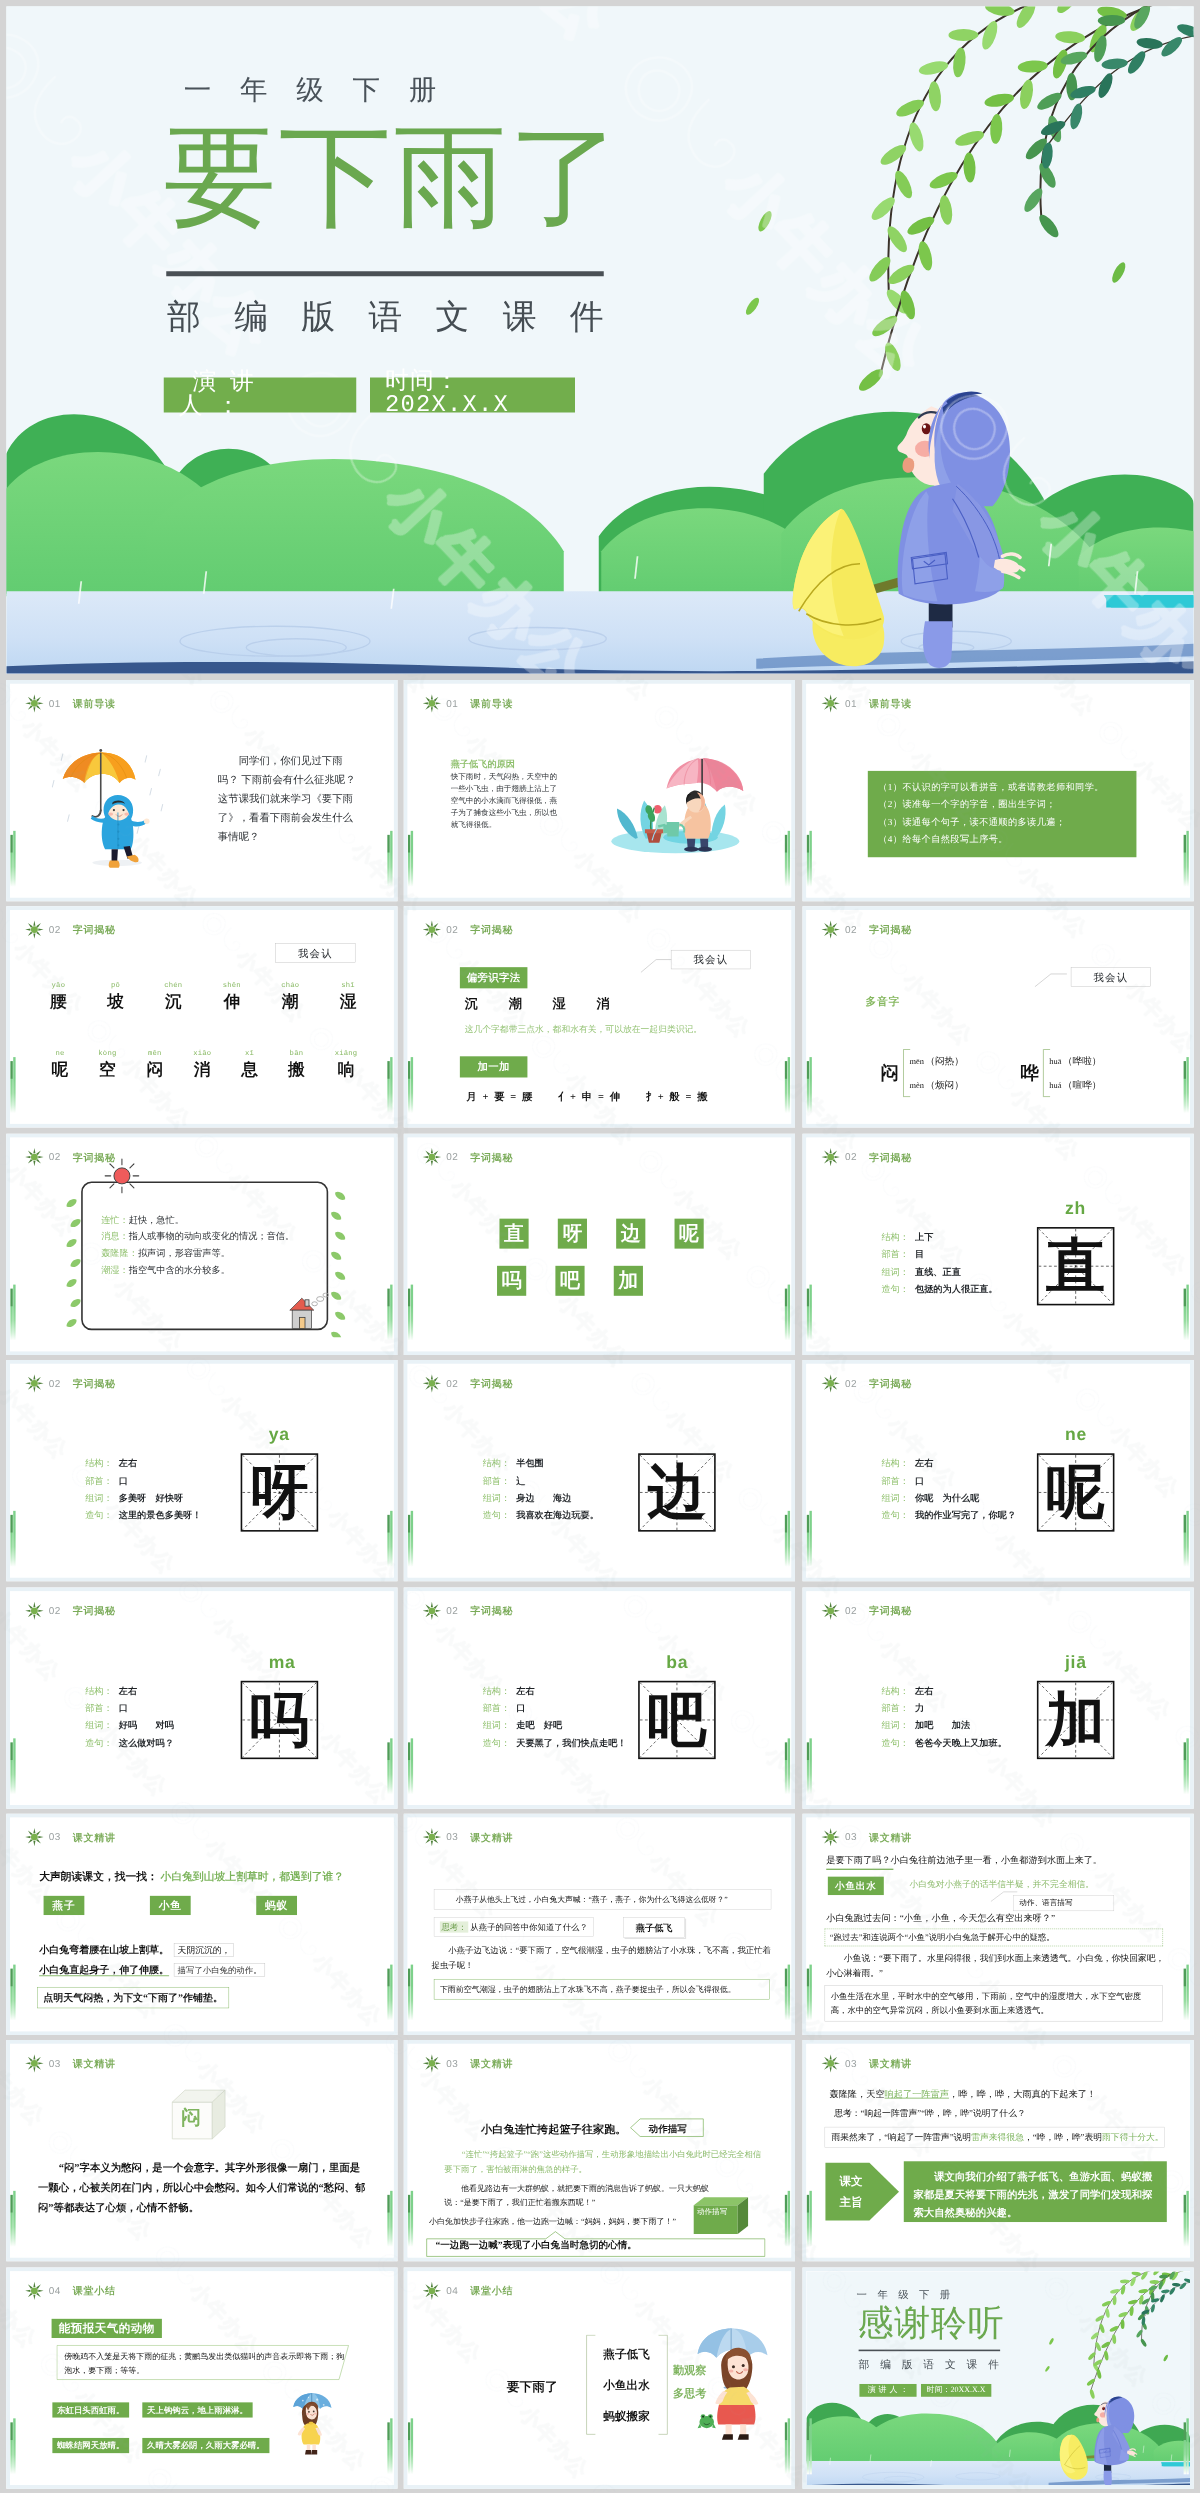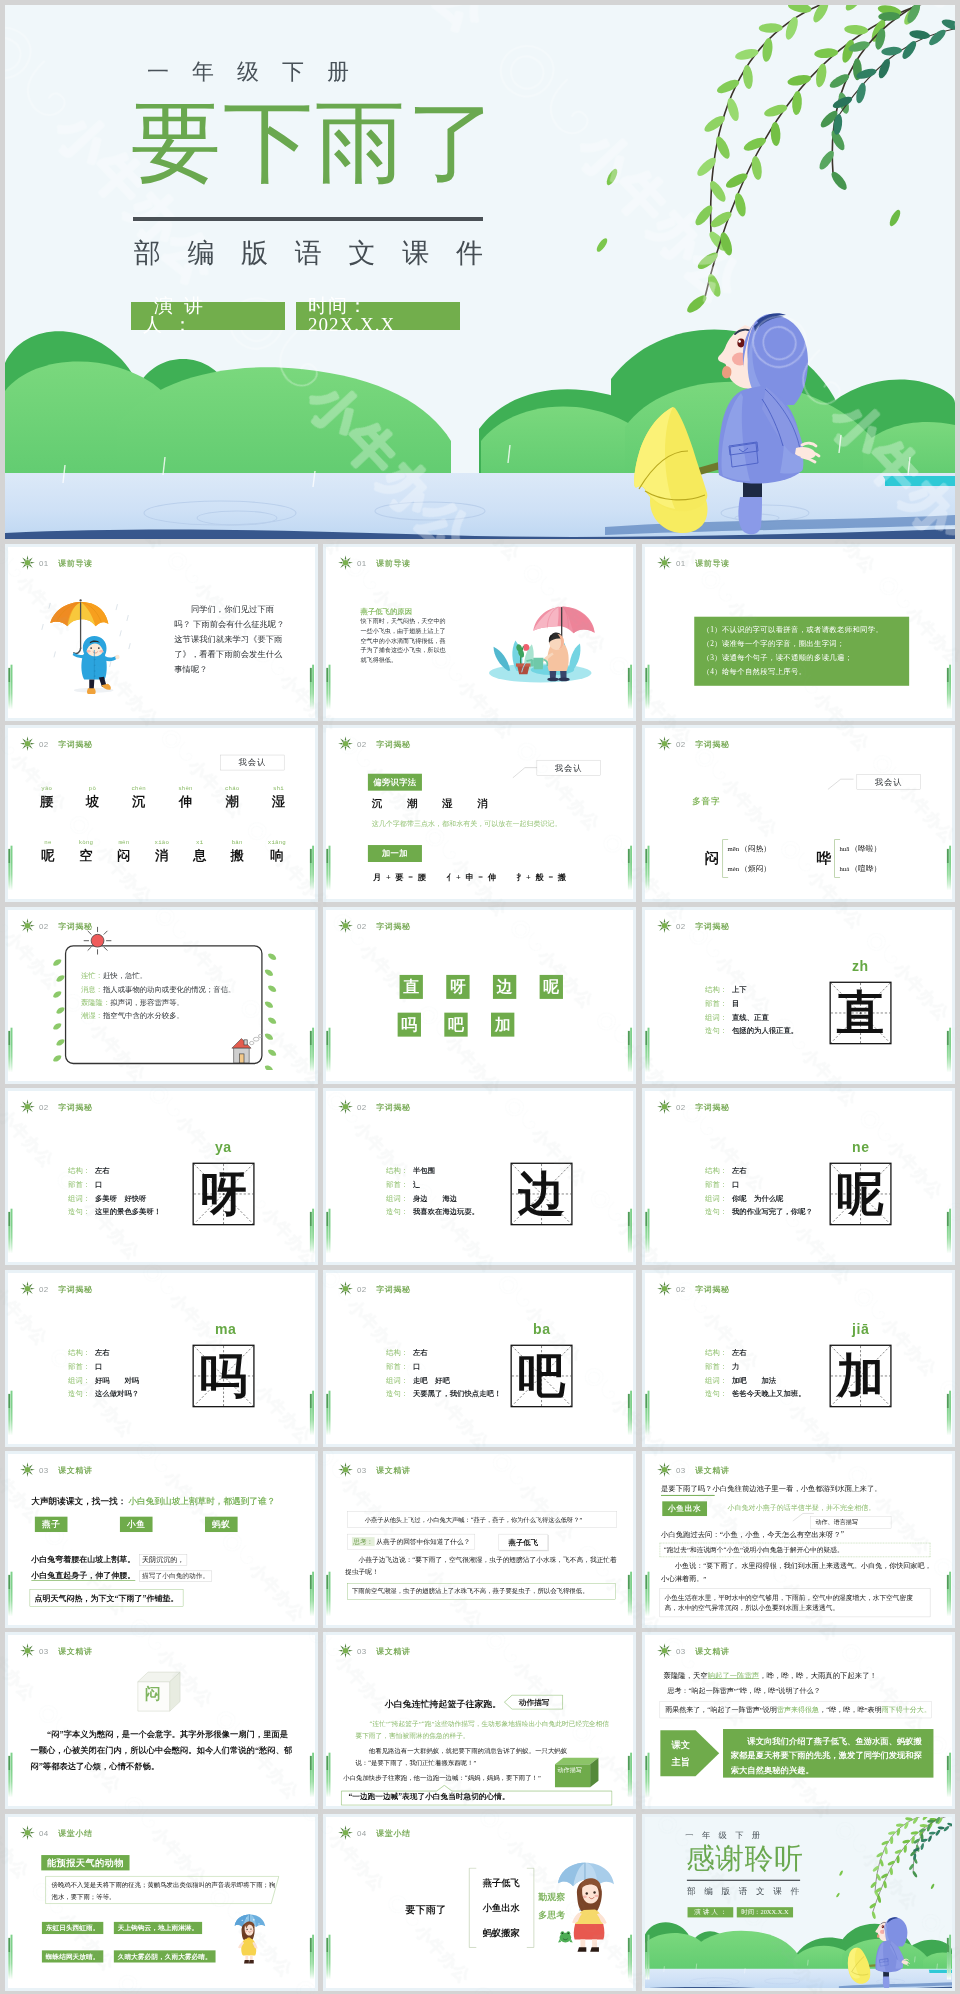--- a/index.html
+++ b/index.html
@@ -10,21 +10,21 @@
   
   .cover{position:absolute;left:5px;top:5px;width:950px;height:534px;background:#f0f7fa;overflow:hidden;}
   .cover svg.scene{position:absolute;left:0;top:0;}
   .cv-grade{position:absolute;left:119px;top:52px;width:356px;text-align:left;font-size:22px;color:#495259;letter-spacing:23px;text-indent:23px;font-family:"Liberation Serif",serif;white-space:nowrap;}
   .cv-title{position:absolute;left:126px;top:88px;width:356px;text-align:center;font-size:90px;line-height:100px;color:#6aa84f;letter-spacing:2px;font-family:"Liberation Serif",serif;white-space:nowrap;}
   .cv-rule{position:absolute;left:128px;top:212px;width:350px;height:4px;background:#4a5055;}
   .cv-sub{position:absolute;left:102px;top:230px;width:400px;text-align:left;font-size:27px;color:#454d53;letter-spacing:26.7px;text-indent:26.7px;font-family:"Liberation Serif",serif;white-space:nowrap;}
   .cv-tagrow{position:absolute;left:126px;top:297px;display:flex;gap:11px;}
   .cv-tag{background:#72ae4c;color:#ffffff;font-size:19px;padding:4px 12px 6px;line-height:19px;height:28px;box-sizing:border-box;display:flex;align-items:center;}
   .cv-tag.t1{letter-spacing:11px;text-indent:11px;width:154px;box-sizing:border-box;}
-  .cv-tag.t2{letter-spacing:1px;font-family:Liberation Serif, serif;width:164px;box-sizing:border-box;justify-content:center;}
+  .cv-tag.t2{letter-spacing:1px;font-family:Liberation Mono, monospace;width:164px;box-sizing:border-box;justify-content:center;}
 
   
   .thumb{position:absolute;width:313px;height:177px;background:#fff;overflow:hidden;}
   .sl{position:absolute;left:0;top:0;width:960px;height:543px;transform:scale(0.31979);transform-origin:0 0;background:#fff;overflow:hidden;}
   .thumb{box-sizing:border-box;border:3px solid #e9f2f7;}
   .hdr{position:absolute;left:37px;top:25px;display:flex;align-items:center;height:48px;}
   .hdr .num{font-size:25px;color:#9aa0a0;margin-left:12px;letter-spacing:1px;font-family:"Liberation Sans",sans-serif;}
   .hdr .sec{font-size:25px;color:#7aab58;margin-left:30px;letter-spacing:2px;font-weight:700;font-family:"Liberation Serif",serif;}
   .sun{width:48px;height:48px;display:block;flex:none;}
   .bmb{position:absolute;width:15px;height:130px;}

